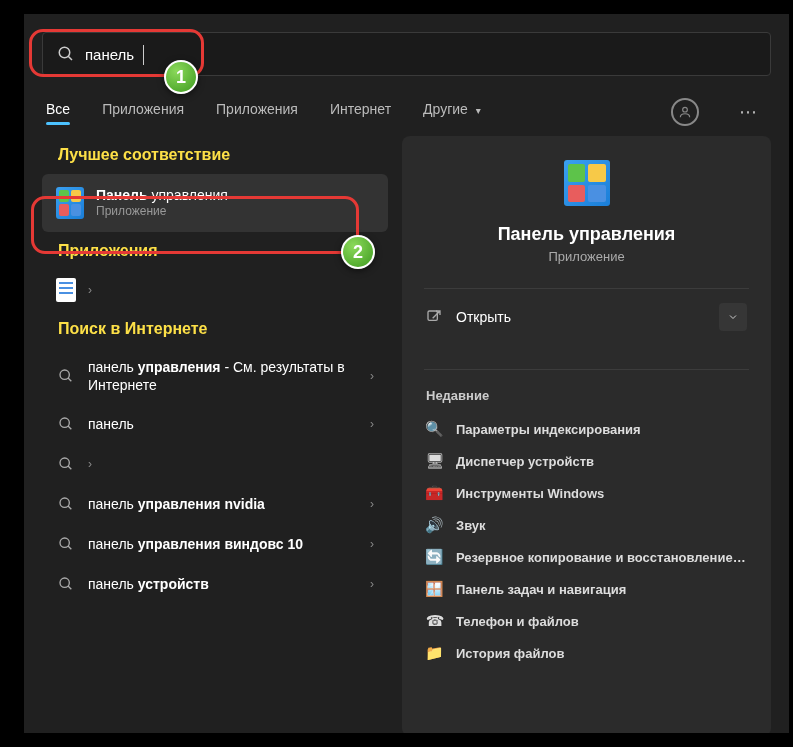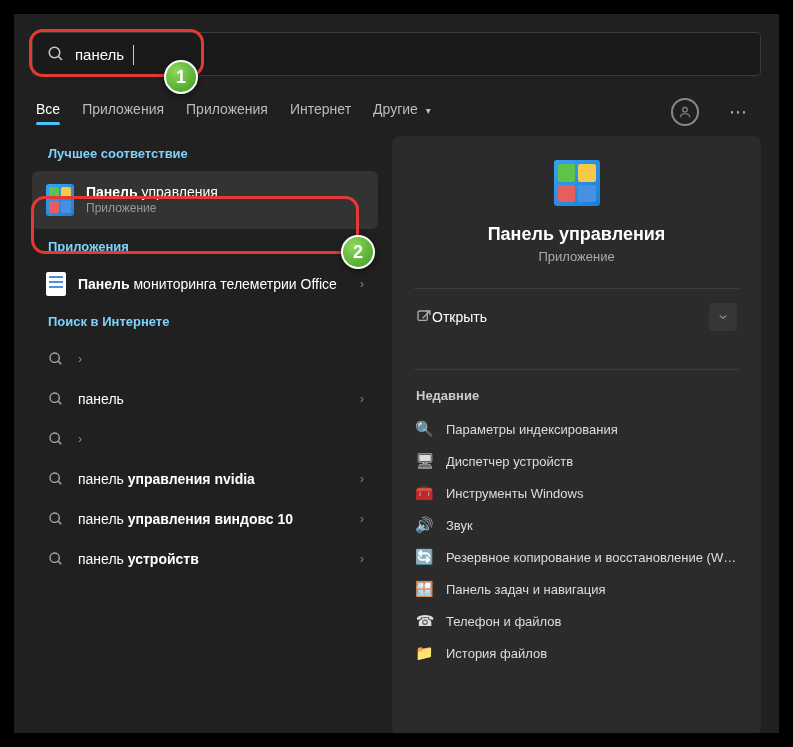--- a/index.html
+++ b/index.html
@@ -7,21 +7,21 @@
     background: #000;
     font-family: 'Segoe UI', -apple-system, sans-serif;
     width: 793px;
     height: 747px;
     overflow: hidden;
     position: relative;
     color: #fff;
   }
   .window {
     position: absolute;
-    left: 14px; top: 14px;
+    left: 24px; top: 14px;
     width: 765px; height: 719px;
     background: #202020;
     overflow: hidden;
   }
   .search-bar {
     margin: 18px 18px 0 18px;
     background: #1a1a1a;
     border: 1px solid #3a3a3a;
     border-radius: 4px;
     height: 44px;
@@ -36,21 +36,21 @@
     color: #fff; font-size: 15px; flex: 1;
     font-family: inherit;
   }
   .caret {
     position: absolute; left: 100px; top: 12px; width: 1px; height: 20px;
     background: #ccc;
   }
   .tabs {
     display: flex; align-items: center;
     padding: 22px 22px 10px 22px;
-    gap: 22px;
+    gap: 32px;
     font-size: 14px;
     color: #bbb;
   }
   .tab { cursor: pointer; position: relative; padding-bottom: 6px; }
   .tab.active { color: #fff; }
   .tab.active::after {
     content: ''; position: absolute; left: 0; right: 0; bottom: -2px;
     height: 3px; background: #4cc2ff; border-radius: 2px;
   }
   .tab .chev { font-size: 10px; margin-left: 4px; }
@@ -64,21 +64,21 @@
   .left-col { width: 346px; }
   .right-col {
     flex: 1;
     background: #2b2b2b;
     border-radius: 8px;
     padding: 24px 22px;
     height: 600px;
     overflow: hidden;
   }
   .section-title {
-    font-size: 13px; font-weight: 600; color: #7dd3fc;
+    font-size: 16px; font-weight: 600; color: #fde047;
     padding: 10px 16px;
   }
   .result-item {
     display: flex; align-items: center;
     padding: 10px 14px; border-radius: 6px;
     gap: 12px;
   }
   .result-item.hover { background: #333; }
   .result-icon {
     width: 28px; height: 28px;
@@ -109,36 +109,36 @@
     width: 20px; height: 24px; background: #fff; border-radius: 2px;
     position: relative;
   }
   .doc-icon::after { content:''; position:absolute; left:3px; right:3px; top:14px; height:2px; background:#4a90e2; box-shadow: 0 -5px 0 #4a90e2, 0 -10px 0 #4a90e2; }
   .search-glyph svg { width: 16px; height: 16px; }
   .preview-header { text-align: center; }
   .preview-title { font-size: 18px; font-weight: 600; margin-top: 18px; }
   .preview-sub { font-size: 13px; color: #aaa; margin-top: 4px; }
   .preview-divider { height: 1px; background: #3c3c3c; margin: 24px 0 0 0; }
   .action-row {
-    display: flex; align-items: center; padding: 14px 2px; 
+    display: flex; align-items: center; padding: 14px 2px; gap: 14px;
     font-size: 14px;
   }
   .action-row .icon { width: 16px; height: 16px; color: #aaa; }
   .expand-btn {
     margin-left: auto; width: 28px; height: 28px;
     border-radius: 4px; background: #363636;
     display: flex; align-items: center; justify-content: center;
   }
   .recent-title { font-size: 13px; color: #ccc; margin: 18px 0 10px 2px; font-weight: 600; }
   .recent-item {
     display: flex; align-items: center; gap: 12px;
     padding: 7px 2px; font-size: 13px; color: #ddd;
   }
   .recent-item .ricon { width: 18px; height: 18px; display:flex; align-items:center; justify-content:center; font-size: 15px; }
-  .recent-item .rtext { white-space: nowrap; overflow: hidden; text-overflow: ellipsis; }
+  .recent-item .rtext { white-space: nowrap; overflow: hidden; text-overflow: ellipsis; font-weight: bold; }
   .annot { position: absolute; z-index: 50; pointer-events: none; }
   .red-box { border: 3px solid #e53935; border-radius: 14px; }
   .badge { width: 34px; height: 34px; border-radius: 50%;
     background: radial-gradient(circle at 35% 30%, #8bd95a, #3e9a1f);
     border: 2px solid #fff; box-shadow: 0 2px 6px rgba(0,0,0,.5);
     display:flex; align-items:center; justify-content:center;
     color: #fff; font-weight: 700; font-size: 18px; }
   b.hl { font-weight: 700; color: #fff; }
 </style>
 </head>
@@ -197,36 +197,34 @@
           <div class="result-sub">Приложение</div>
         </div>
       </div>
 
       <div class="section-title">Приложения</div>
 
       <div class="result-item">
         <div class="result-icon small">
             <div class="doc-icon"></div>
           </div>
-        <div class="result-text">
-          <div class="result-label">
-            <b class="hl">Панель</b><span> мониторинга телеметрии Office</span>
-          </div>
-        </div>
         <div class="result-chevron">›</div>
       </div>
 
       <div class="section-title">Поиск в Интернете</div>
 
       <div class="result-item">
         <div class="result-icon small search-glyph">
             <svg viewBox="0 0 24 24" fill="none" stroke="#aaa" stroke-width="2">
               <circle cx="10" cy="10" r="7"></circle>
               <line x1="20" y1="20" x2="15" y2="15"></line>
             </svg>
+          </div>
+        <div class="result-text">
+            <div class="result-label"><span>панель </span><b class="hl">управления</b><span> - См. результаты в Интернете</span></div>
           </div>
         <div class="result-chevron">›</div>
       </div>
       <div class="result-item">
         <div class="result-icon small search-glyph">
             <svg viewBox="0 0 24 24" fill="none" stroke="#aaa" stroke-width="2">
               <circle cx="10" cy="10" r="7"></circle>
               <line x1="20" y1="20" x2="15" y2="15"></line>
             </svg>
           </div>

